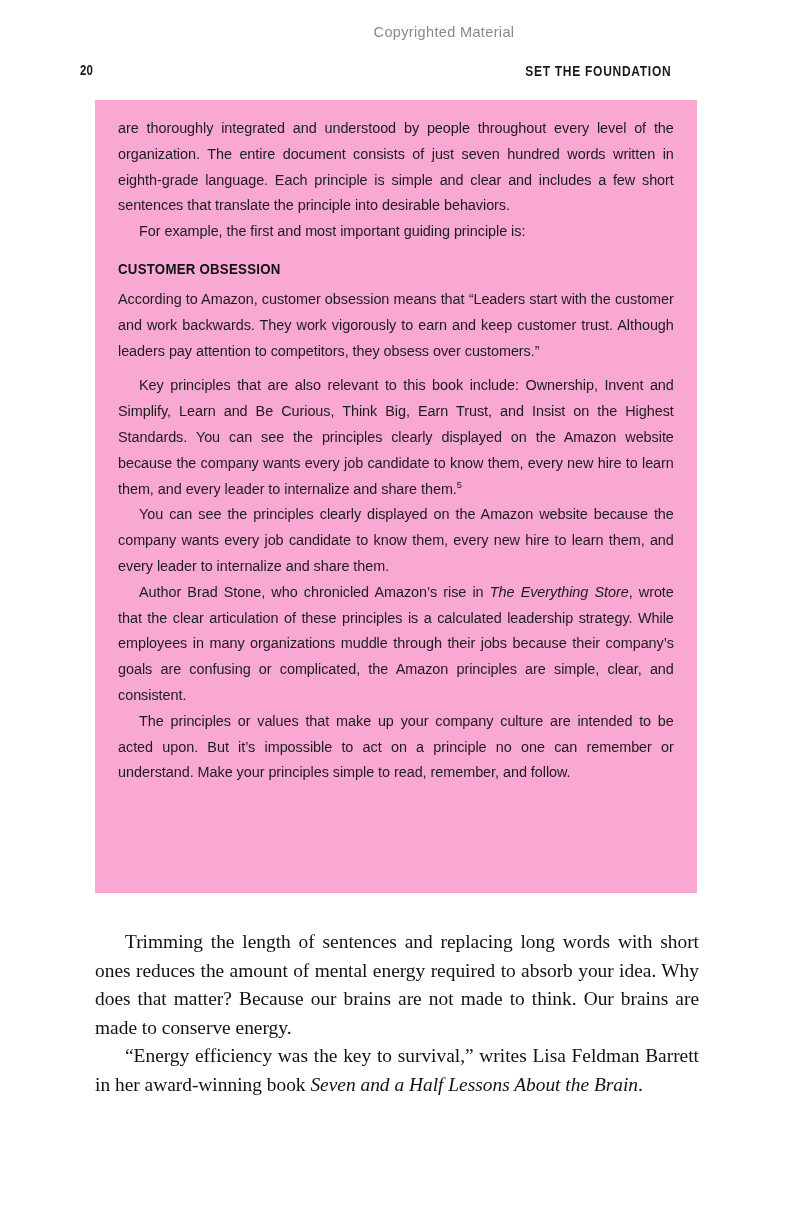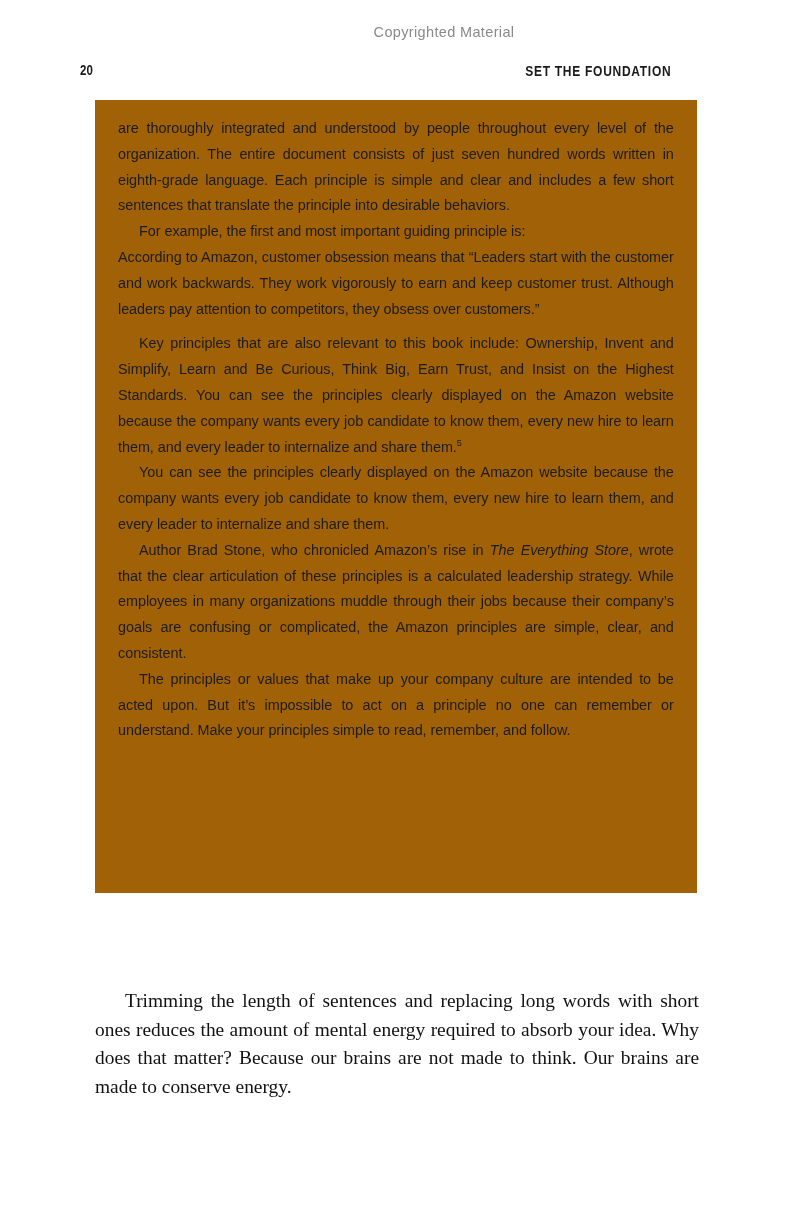--- a/index.html
+++ b/index.html
@@ -65,21 +65,21 @@
     transform: scaleX(0.80);
   }
 
   
   .callout {
     position: absolute;
     left: 95px;
     top: 100px;
     width: 602px;
     height: 793px;
-    background: #a16207;
+    background: #f9a8d4;
     box-sizing: border-box;
     padding: 15px 23px 16px 23px;
     overflow: hidden;
   }
   .callout p {
     margin: 0;
     font-family: "Liberation Sans", sans-serif;
     font-size: 15.1px;
     line-height: 25.8px;
     color: #1c1c1c;
@@ -106,21 +106,21 @@
   .callout sup {
     font-size: 9.6px;
     vertical-align: super;
     line-height: 0;
   }
 
   
   .body-text {
     position: absolute;
     left: 95px;
-    top: 987px;
+    top: 928px;
     width: 604px;
   }
   .body-text p {
     margin: 0;
     font-family: "Liberation Serif", "DejaVu Serif", serif;
     font-size: 19.4px;
     line-height: 28.6px;
     color: #121212;
     text-align: justify;
     text-justify: inter-word;
@@ -140,29 +140,33 @@
     <span>SET THE FOUNDATION</span>
   </div>
 </div>
 
 <div class="callout">
 
   <p>are thoroughly integrated and understood by people throughout every level of the organization. The entire document consists of just seven hundred words written in eighth-grade language. Each principle is simple and clear and includes a few short sentences that translate the principle into desirable behaviors.</p>
 
   <p class="indent">For example, the first and most important guiding principle is:</p>
 
+  <h3>
+    <span>CUSTOMER OBSESSION</span>
+  </h3>
 
   <p>According to Amazon, customer obsession means that “Leaders start with the customer and work backwards. They work vigorously to earn and keep customer trust. Although leaders pay attention to competitors, they obsess over customers.”</p>
 
   <div class="gap"></div>
 
   <p class="indent"><span>Key principles that are also relevant to this book include: Ownership, Invent and Simplify, Learn and Be Curious, Think Big, Earn Trust, and Insist on the Highest Standards. You can see the principles clearly displayed on the Amazon website because the company wants every job candidate to know them, every new hire to learn them, and every leader to internalize and share them.</span><sup>5</sup></p>
 
   <p class="indent">You can see the principles clearly displayed on the Amazon website because the company wants every job candidate to know them, every new hire to learn them, and every leader to internalize and share them.</p>
 
   <p class="indent"><span>Author Brad Stone, who chronicled Amazon’s rise in </span><i>The Everything Store</i><span>, wrote that the clear articulation of these principles is a calculated leadership strategy. While employees in many organizations muddle through their jobs because their company’s goals are confusing or complicated, the Amazon principles are simple, clear, and consistent.</span></p>
 
   <p class="indent">The principles or values that make up your company culture are intended to be acted upon. But it’s impossible to act on a principle no one can remember or understand. Make your principles simple to read, remember, and follow.</p>
 </div>
 
 <div class="body-text">
   <p>Trimming the length of sentences and replacing long words with short ones reduces the amount of mental energy required to absorb your idea. Why does that matter? Because our brains are not made to think. Our brains are made to conserve energy.</p>
+  <p><span>“Energy efficiency was the key to survival,” writes Lisa Feldman Barrett in her award-winning book </span><i>Seven and a Half Lessons About the Brain</i><span>.</span></p>
 </div>
 
 </body></html>

